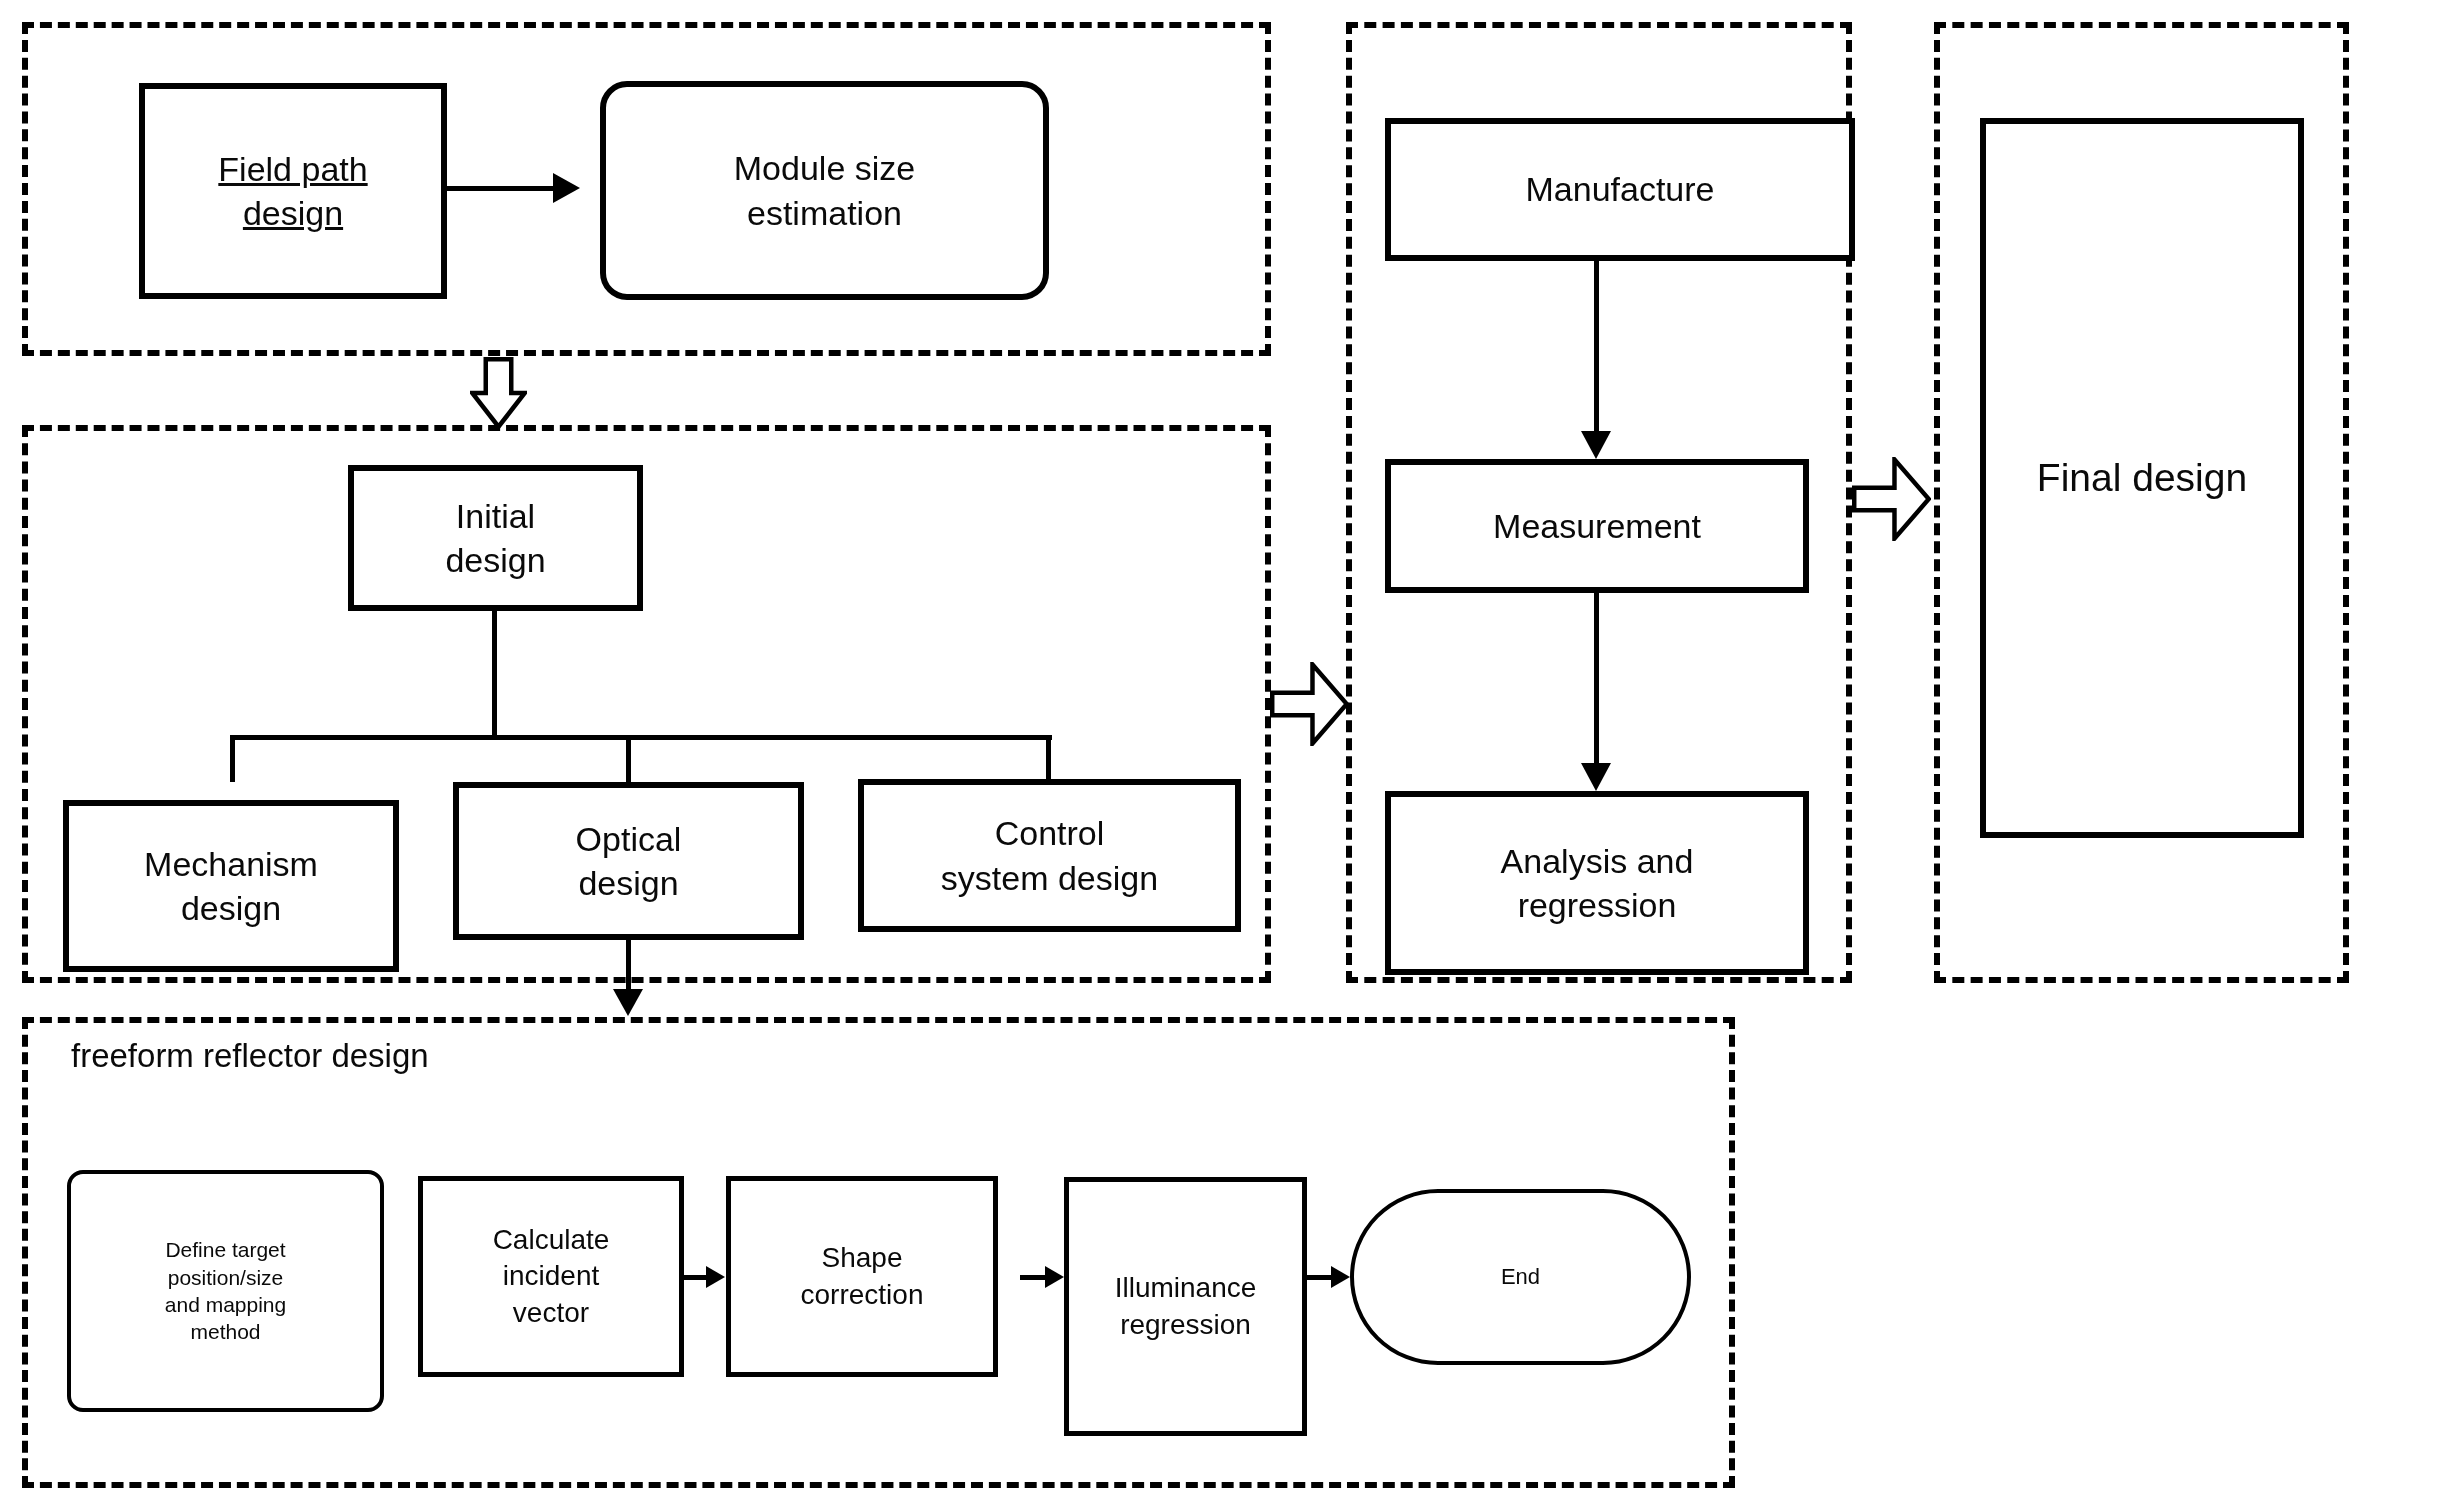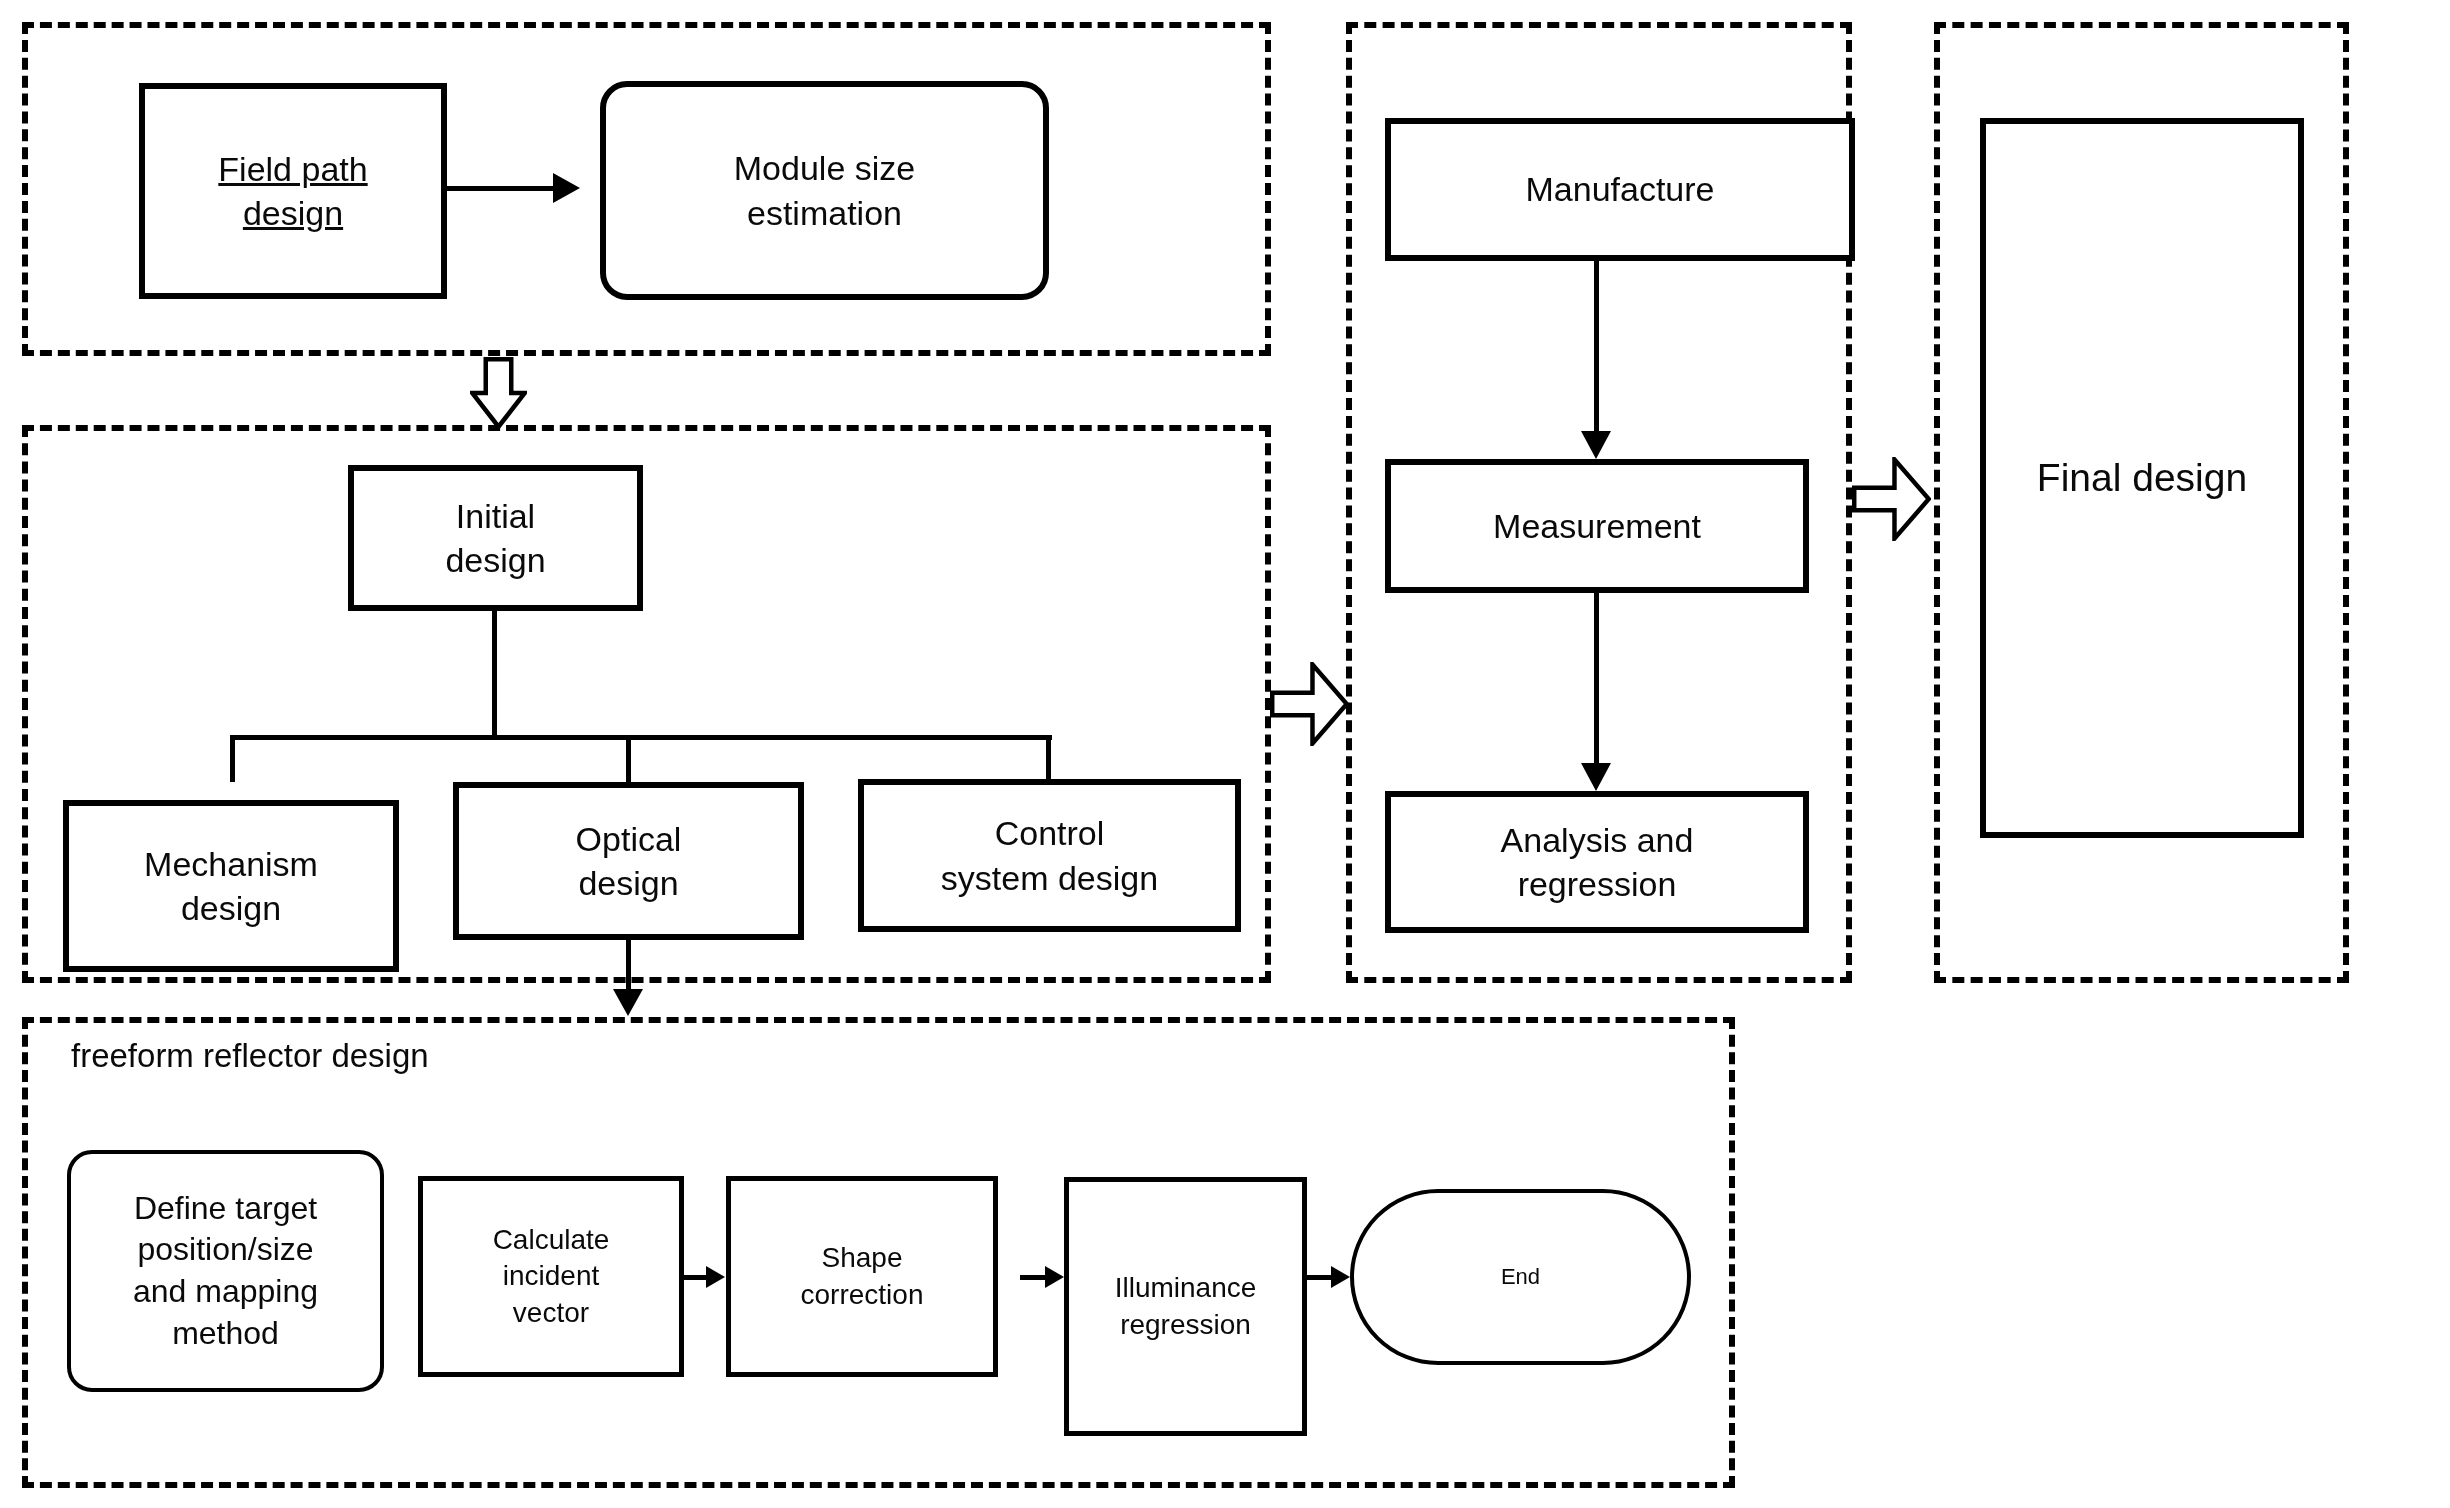--- a/index.html
+++ b/index.html
@@ -8,21 +8,21 @@
     font-family:"Liberation Sans", sans-serif;color:#0a0a0a;overflow:hidden;
   }
   .ctr{position:absolute;border:6px dashed #000;box-sizing:border-box;background:transparent;}
   .node{
     position:absolute;border:6.7px solid #000;box-sizing:border-box;background:#fff;
     display:flex;align-items:center;justify-content:center;text-align:center;
     white-space:pre-line;font-size:34px;line-height:1.3;
   }
   .mid{border-width:6px;}
   .rowbox{border-width:5.2px;font-size:28px;}
-  .rounded{border-radius:25px;border-width:4.5px;font-size:32px;}
+  .rounded{border-radius:16px;border-width:4.5px;font-size:21px;margin-top:20px;}
   .endpill{border-radius:89px;border-width:4.5px;font-size:22px;}
   .bigtext{font-size:39px;}
   .line{position:absolute;background:#000;}
   .tri{position:absolute;width:0;height:0;}
   .grouplabel{position:absolute;font-size:33px;line-height:1.1;}
   .blockarrow{position:absolute;}
 </style>
 </head>
 <body>
 
@@ -105,21 +105,21 @@
 <div class="node mid" style="left:1385px;top:118px;width:470px;height:143px;">Manufacture</div>
 
 <div class="line" style="left:1594px;top:261px;width:5.2px;height:170px;"></div>
 <div class="tri" style="left:1581px;top:431px;border-top:28px solid #000;border-left:15.7px solid transparent;border-right:15.7px solid transparent;"></div>
 
 <div class="node mid" style="left:1385px;top:459px;width:424px;height:134px;">Measurement</div>
 
 <div class="line" style="left:1594px;top:593px;width:5.2px;height:170px;"></div>
 <div class="tri" style="left:1581px;top:763px;border-top:28px solid #000;border-left:15.7px solid transparent;border-right:15.7px solid transparent;"></div>
 
-<div class="node mid" style="left:1385px;top:791px;width:424px;height:142px;">Analysis and
+<div class="node mid" style="left:1385px;top:791px;width:424px;height:184px;">Analysis and
 regression</div>
 
 <svg class="blockarrow" style="left:1852px;top:457px;" width="79" height="84" viewBox="0 0 106 112">
   <polygon points="3,41 57,41 57,3 103,56 57,109 57,71 3,71" fill="#ffffff" stroke="#000000" stroke-width="6" stroke-linejoin="miter"></polygon>
 </svg>
 
 <div class="node mid bigtext" style="left:1980px;top:118px;width:324px;height:720px;">Final design</div>
 
 
 </body></html>

